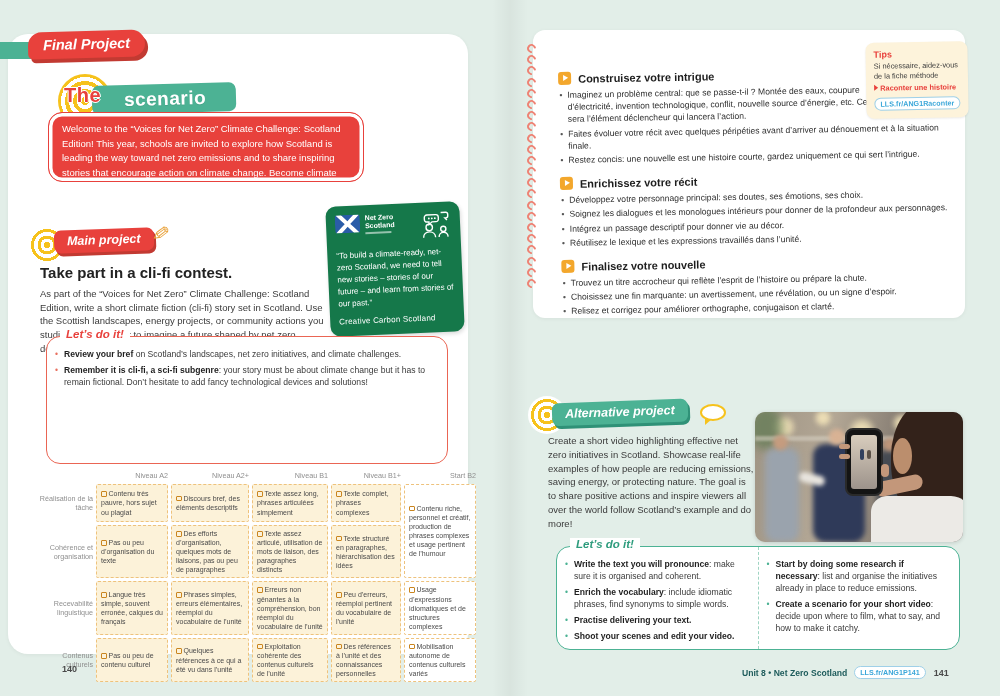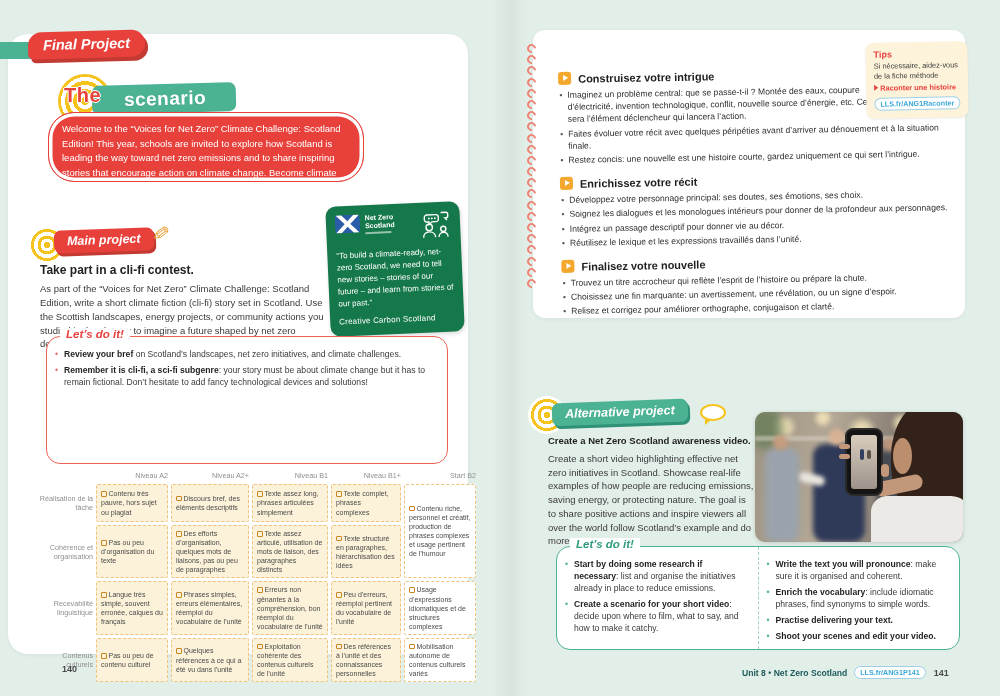--- a/index.html
+++ b/index.html
@@ -21,33 +21,33 @@
 
   
   .sun { left:58px; top:74px; width:54px; height:54px; border-radius:50%;
          background:repeating-radial-gradient(circle at 50% 50%, #f6c21c 0 4px, #fff 4px 8px); }
   .scen-banner { left:92px; top:84px; width:144px; height:29px; background:#4cb294; border-radius:7px;
                  transform:rotate(-1.5deg); color:#fff; font-weight:bold; font-size:19px;
                  padding:4px 0 0 32px; letter-spacing:.5px; text-shadow:0 1px 0 rgba(0,0,0,.08); }
   .scen-the { left:64px; top:84px; font-size:20px; font-weight:bold; color:#e8413c; letter-spacing:.5px;
               text-shadow:-1px 0 0 #fff,1px 0 0 #fff,0 -1px 0 #fff,0 1px 0 #fff; z-index:3; }
   .scen-box { left:48px; top:112px; width:316px; height:70px; background:#e8413c; border:1.5px solid #e8413c;
-              border-radius:26px; box-shadow:inset 0 0 0 3.5px #fff; color:#fff; font-size:9.5px;
+              border-radius:14px; box-shadow:inset 0 0 0 3.5px #fff; color:#fff; font-size:9.5px;
               line-height:1.55; padding:9px 13px; font-weight:500; }
 
   
   .target { width:38px; height:38px; border-radius:50%;
             background:repeating-radial-gradient(circle at 50% 50%, #f6c21c 0 3px, #fff 3px 6.5px); }
   .mp-target { left:28px; top:226px; }
   .mp-badge { left:54px; top:229px; background:#e8413c; color:#fff; font-weight:bold; font-style:italic;
               font-size:12.5px; padding:4px 13px 5px; border-radius:7px; box-shadow:2px 3px 0 #c23a32;
               transform:rotate(-2deg); }
   .pencil { left:152px; top:222px; font-size:21px; color:#e9a23b; transform:scaleX(-1) rotate(-8deg); }
   .mp-text { left:40px; top:262px; width:284px; font-size:9.5px; line-height:1.45; color:#3a3a3a; }
-  .mp-text b { display:block; color:#222; margin-bottom:3px; font-size:12px; }
+  .mp-text b { display:block; color:#222; margin-bottom:3px; font-size:15px; }
 
   
   .qcard { left:328px; top:204px; width:134px; height:130px; background:#15784a; border-radius:10px;
            transform:rotate(-2.5deg); padding:9px 9px 7px; color:#fff; box-shadow:1px 2px 4px rgba(0,0,0,.15); }
   .qhead { display:flex; align-items:flex-start; }
   .flag { width:25px; height:18px; border-radius:2px; flex:0 0 auto;
           background:linear-gradient(45deg, transparent 42%, #fff 45% 55%, transparent 58%),
                      linear-gradient(-45deg, transparent 42%, #fff 45% 55%, transparent 58%), #2a5ca8; }
   .qorg { margin-left:5px; font-size:7px; font-weight:bold; line-height:1.15; }
   .qorg .sub { display:block; width:26px; height:2px; background:rgba(255,255,255,.55); margin-top:2px; }
@@ -367,21 +367,20 @@
     </div>
   </div>
 
   <div class="abs target alt-target"></div>
   <div class="abs alt-badge">
     <span>Alternative project</span>
   </div>
   <div class="abs bubble"></div>
 
   <div class="abs alt-text">
-    <b>Create a Net Zero Scotland awareness video.</b>
     <span>Create a short video highlighting effective net zero initiatives in Scotland. Showcase real-life examples of how people are reducing emissions, saving energy, or protecting nature. The goal is to share positive actions and inspire viewers all over the world follow Scotland’s example and do more!</span>
   </div>
 
   <div class="abs photo">
     <div class="bg"></div>
     <span class="bokeh bk1"></span>
       <span class="bokeh bk2"></span>
       <span class="bokeh bk3"></span>
     <span class="bokeh bk4"></span>
       <span class="bokeh bk5"></span>
@@ -407,29 +406,29 @@
     </div>
     <div class="fing1"></div>
       <div class="fing2"></div>
       <div class="thumb"></div>
   </div>
 
   <div class="abs ldi ldi-right">
     <span class="ldi-title">Let’s do it!</span>
     <div class="ldi-cols">
       <ul>
-        <li><b>Start by doing some research if necessary</b><span>: list and organise the initiatives already in place to reduce emissions.</span></li>
-        <li><b>Create a scenario for your short video</b><span>: decide upon where to film, what to say, and how to make it catchy.</span></li>
-      </ul>
-      <ul>
         <li><b>Write the text you will pronounce</b><span>: make sure it is organised and coherent.</span></li>
         <li><b>Enrich the vocabulary</b><span>: include idiomatic phrases, find synonyms to simple words.</span></li>
         <li><b>Practise delivering your text.</b><span></span></li>
         <li><b>Shoot your scenes and edit your video.</b><span></span></li>
       </ul>
+      <ul>
+        <li><b>Start by doing some research if necessary</b><span>: list and organise the initiatives already in place to reduce emissions.</span></li>
+        <li><b>Create a scenario for your short video</b><span>: decide upon where to film, what to say, and how to make it catchy.</span></li>
+      </ul>
     </div>
   </div>
 
   <div class="abs footer-r">
     <span class="unit">Unit 8 • Net Zero Scotland</span>
     <span class="chip">LLS.fr/ANG1P141</span>
     <span class="pn-right">141</span>
   </div>
 
 </div>

